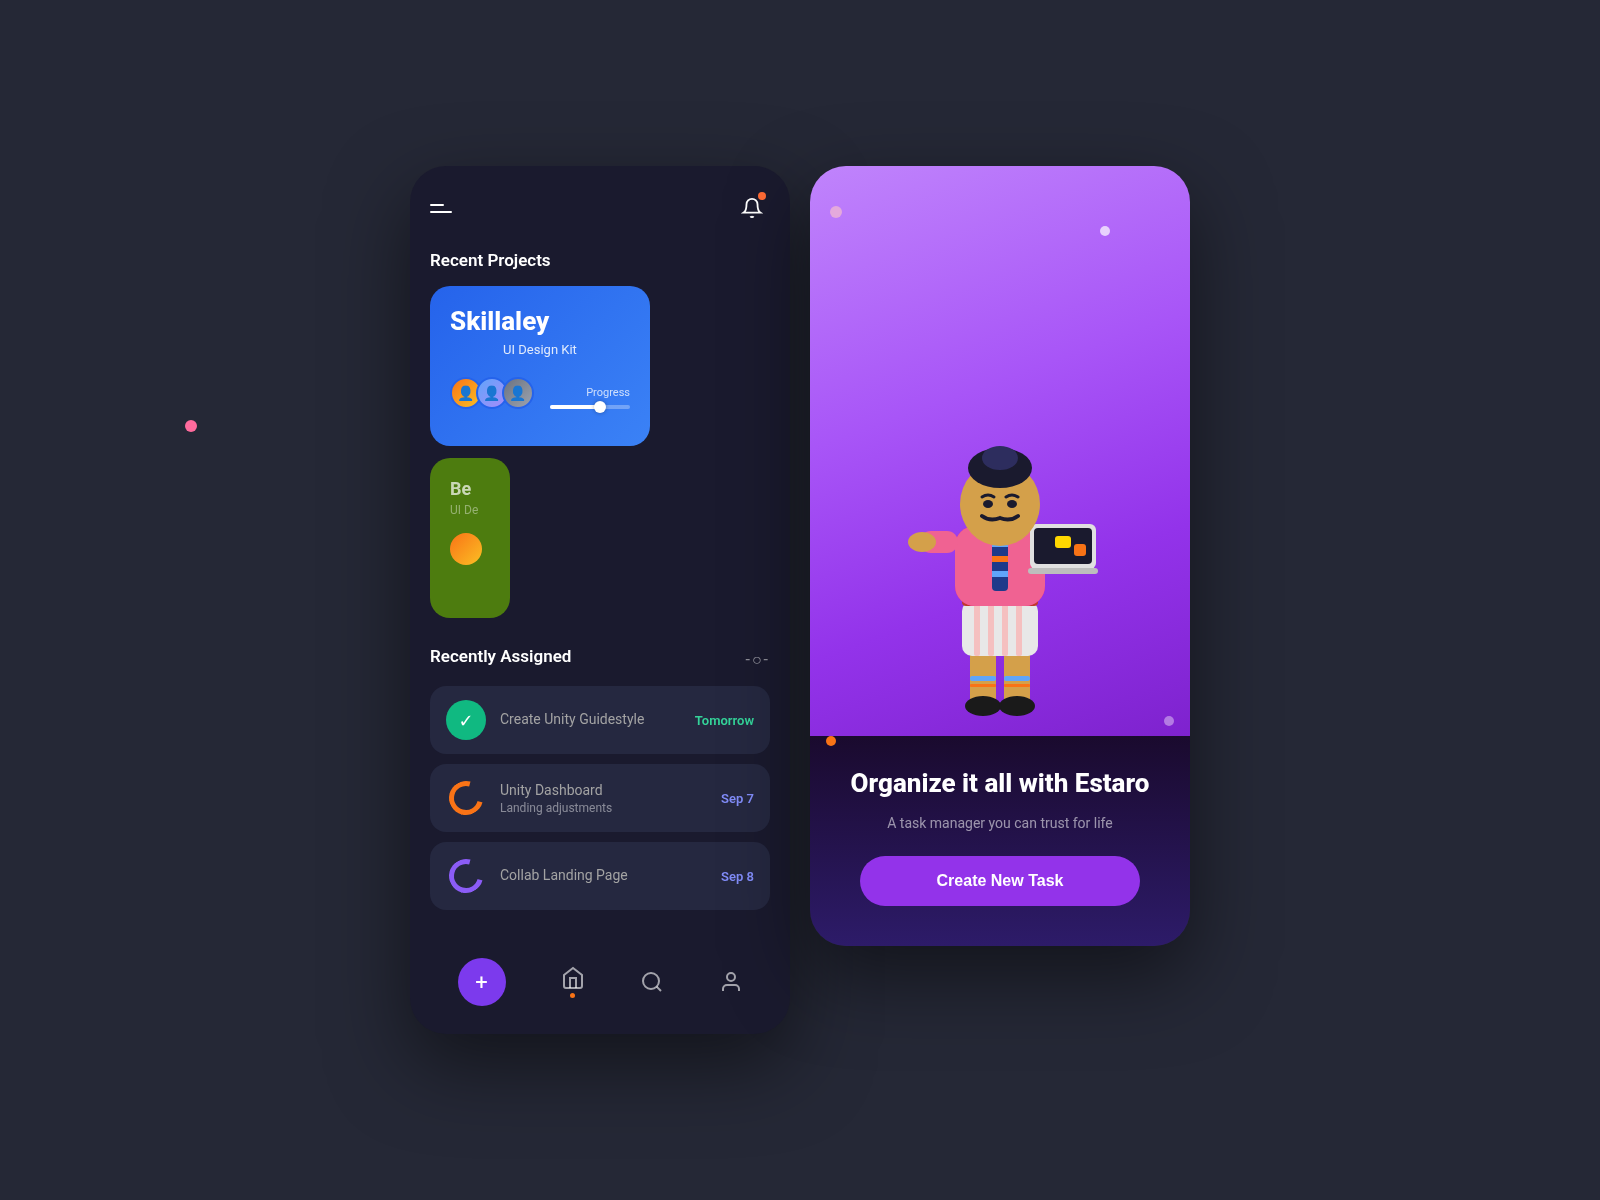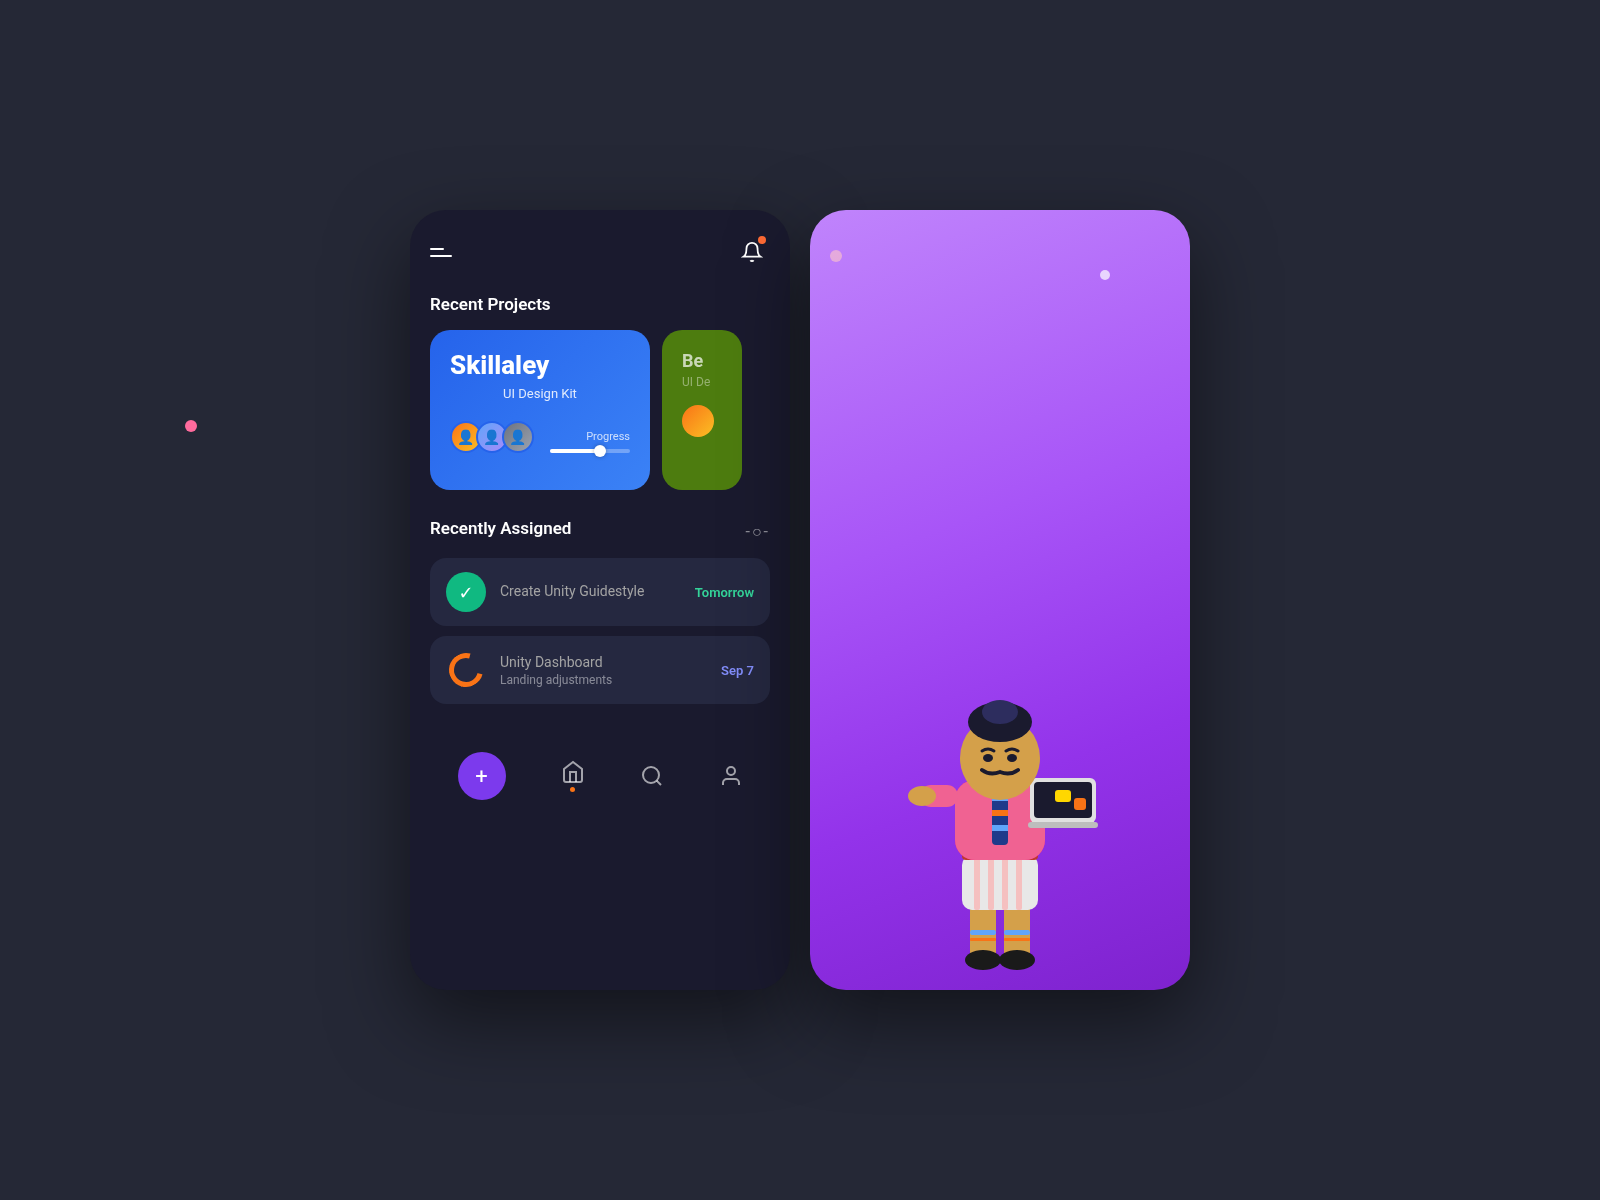--- a/index.html
+++ b/index.html
@@ -112,20 +112,21 @@
       color: white;
       font-size: 17px;
       font-weight: 600;
       margin-bottom: 16px;
     }
 
     .projects-row {
       display: flex;
       gap: 12px;
       margin-bottom: 28px;
+      flex-direction: column;
     }
 
     .project-card {
       background: linear-gradient(135deg, #2563eb, #3b82f6);
       border-radius: 20px;
       padding: 20px;
       width: 220px;
       min-height: 160px;
       flex-shrink: 0;
     }
@@ -576,20 +577,29 @@
           <div class="task-icon task-icon-orange">
             <div class="c-shape-orange"></div>
           </div>
           <div class="task-info">
             <div class="task-name">Unity Dashboard</div>
             <div class="task-sub">Landing adjustments</div>
           </div>
           <div class="task-date">Sep 7</div>
         </div>
 
+        <div class="task-item">
+          <div class="task-icon task-icon-purple">
+            <div class="c-shape-purple"></div>
+          </div>
+          <div class="task-info">
+            <div class="task-name">Collab Landing Page</div>
+          </div>
+          <div class="task-date">Sep 8</div>
+        </div>
 
       </div>
     </div>
 
     <div class="bottom-nav">
       <div class="nav-add-btn">+</div>
       <div class="nav-icon">
         <svg viewBox="0 0 24 24">
           <path d="M3 9l9-7 9 7v11a2 2 0 0 1-2 2H5a2 2 0 0 1-2-2z"></path>
           <polyline points="9,22 9,12 15,12 15,22"></polyline>
@@ -672,16 +682,24 @@
         <path d="M82 100 Q90 106 100 102 Q110 106 118 100" stroke="#1a1a2e" stroke-width="4" fill="none" stroke-linecap="round"></path>
 
         <ellipse cx="88" cy="88" rx="5" ry="4" fill="#1a1a2e"></ellipse>
         <ellipse cx="112" cy="88" rx="5" ry="4" fill="#1a1a2e"></ellipse>
 
         <path d="M82 81 Q88 77 94 81" stroke="#1a1a2e" stroke-width="3" fill="none" stroke-linecap="round"></path>
         <path d="M106 81 Q112 77 118 81" stroke="#1a1a2e" stroke-width="3" fill="none" stroke-linecap="round"></path>
       </svg>
     </div>
 
+    <div class="phone-right-bottom" style="position:relative;">
+      <div class="right-bottom-dot-left"></div>
+      <div class="right-bottom-dot-right"></div>
+
+      <div class="right-title">Organize it all with Estaro</div>
+      <div class="right-subtitle">A task manager you can trust for life</div>
+      <button class="cta-btn">Create New Task</button>
+    </div>
 
   </div>
 
 </div>
 
 </body></html>

